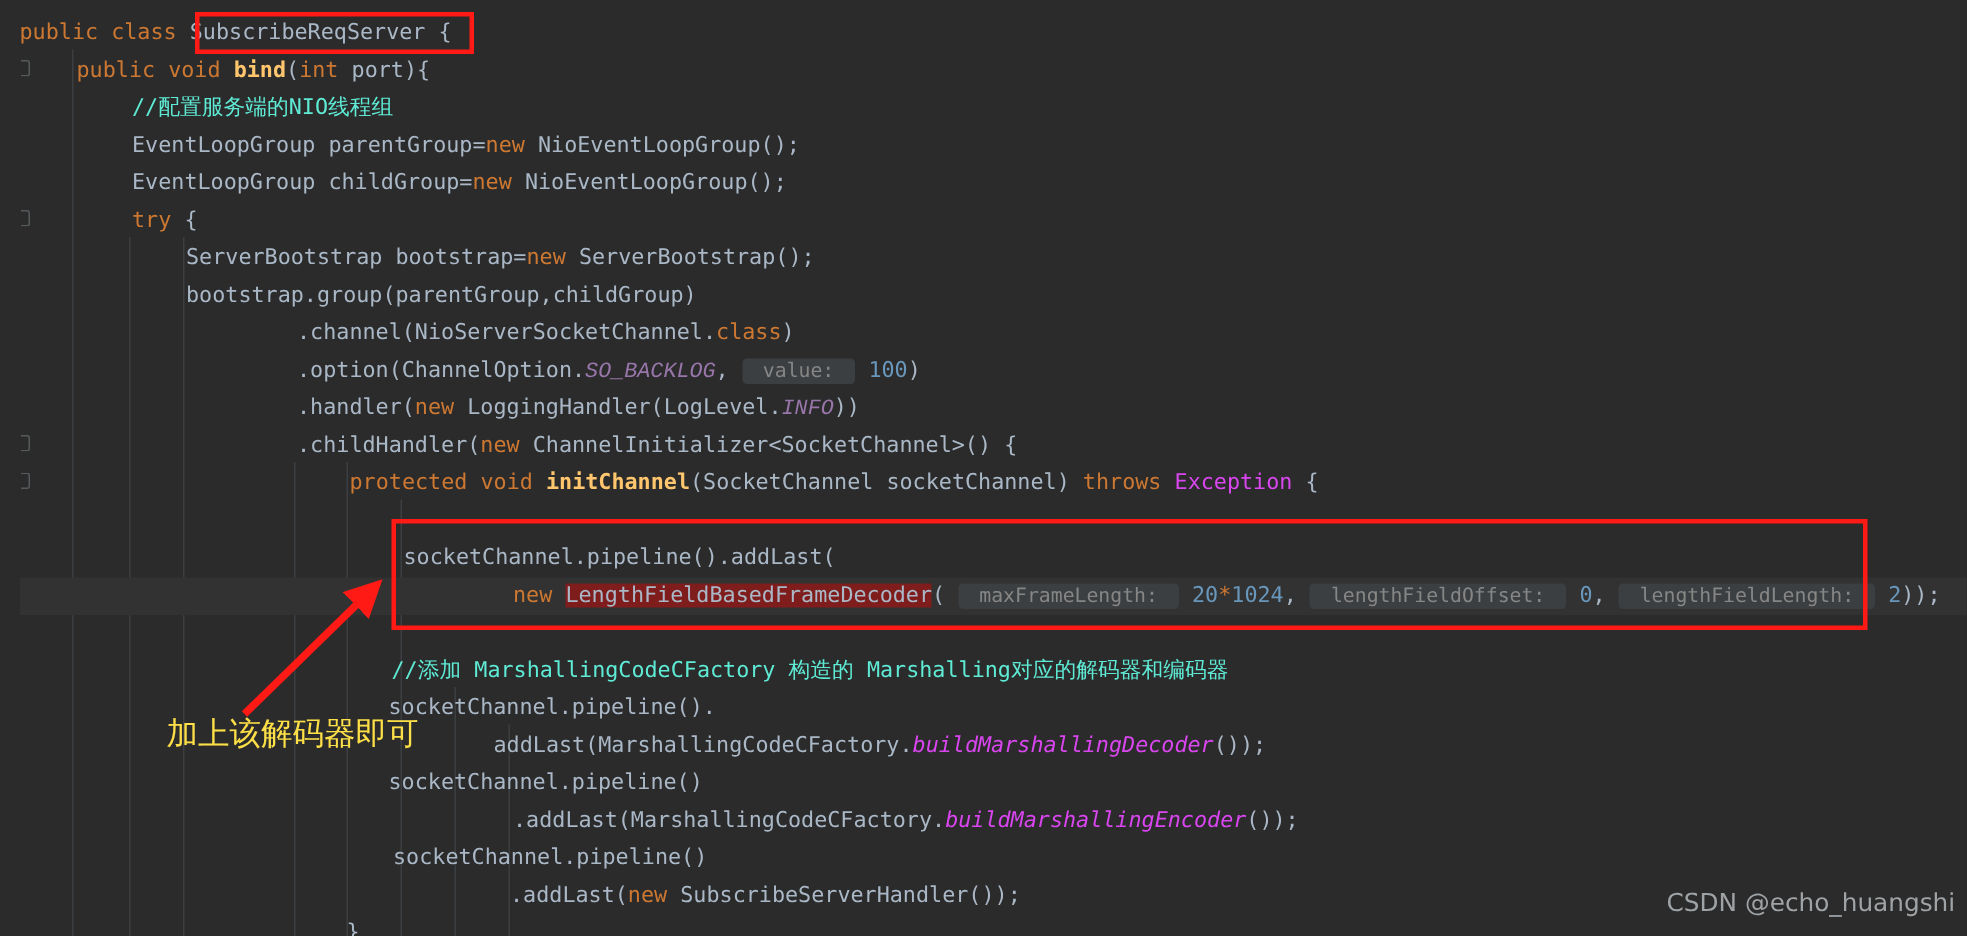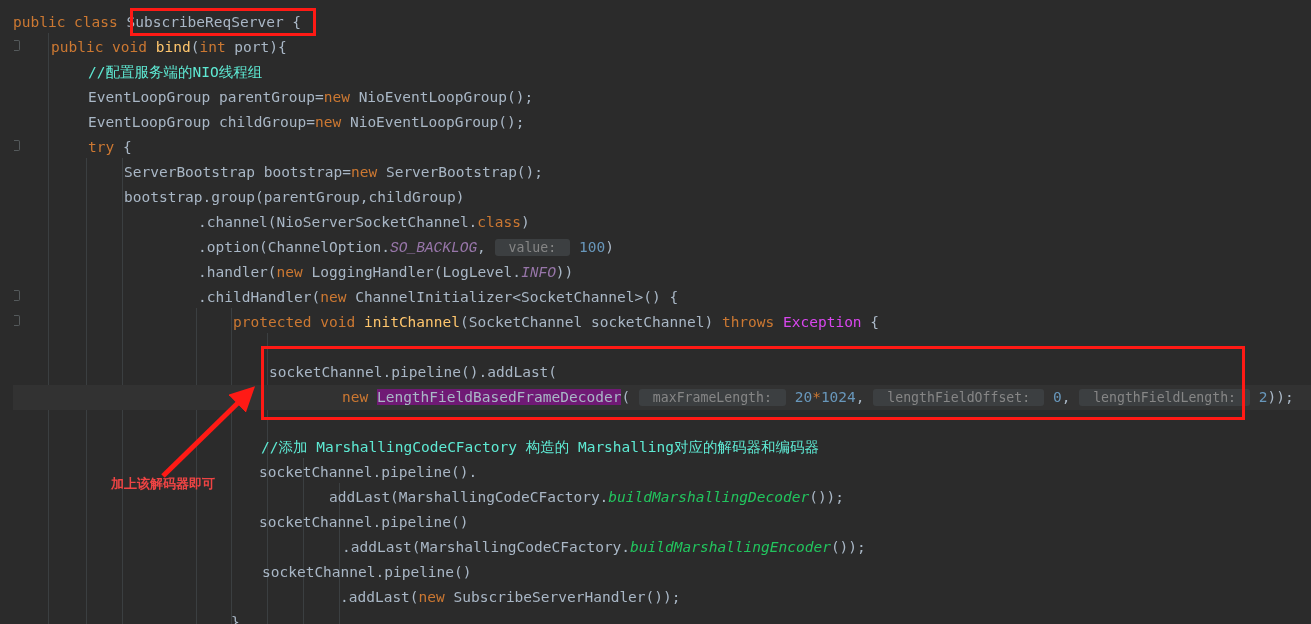--- a/index.html
+++ b/index.html
@@ -72,53 +72,53 @@
     height: 25px;
     background: #323232;
   }
 
   
   .kw     { color: #cc7832; }
   .txt    { color: #a9b7c6; }
   .cmt    { color: #5eead4; }
   .num    { color: #6897bb; }
   .stat   { color: #9876aa; font-style: italic; font-family: Liberation Mono, monospace; }
-  .meth   { color: #ffc66d; }
+  .meth   { color: #ffc66d; font-weight: bold; }
   .dim    { color: #d946ef; }
   .sem    { color: #cc7832; }
-  .itm    { color: #22c55e; font-style: italic; }
+  .itm    { color: #d946ef; font-style: italic; }
 
   
   .hint {
     color: #868686;
     background: #3c3f41;
     border-radius: 3px;
     padding: 1px 14px;
     font-size: 13.2px;
   }
 
   
   .sel {
-    background: #701a75;
+    background: #7f1d1d;
     color: #a9b7c6;
   }
 
   
   .redbox {
     position: absolute;
     border: 3px solid #ff1a15;
     box-sizing: border-box;
     pointer-events: none;
   }
   #annot-text {
     position: absolute;
-    color: #ef4444;
+    color: #fde047;
     font-family: "DejaVu Sans", "Liberation Sans", sans-serif;
-    font-size: 13px;
-    font-weight: 700;
+    font-size: 21px;
+    font-weight: 400;
     white-space: nowrap;
   }
   #arrow-svg {
     position: absolute;
     pointer-events: none;
   }
   #watermark {
     position: absolute;
     color: #9fa3a6;
     font-family: "DejaVu Sans", "Liberation Sans", sans-serif;
@@ -161,14 +161,15 @@
     <defs>
       <marker id="ah" markerWidth="5" markerHeight="5" refX="2.2" refY="2.5" orient="auto" markerUnits="strokeWidth">
         <path d="M0,0 L5,2.5 L0,5 z" fill="#ff1a15"></path>
       </marker>
     </defs>
     <line id="arrow-line" stroke="#ff1a15" stroke-width="5" marker-end="url(#ah)" x1="150" y1="476" x2="232" y2="396"></line>
   </svg>
 
   <div id="annot-text" style="left: 98px; top: 475px;">加上该解码器即可</div>
 
+  <div id="watermark" style="left: 1098px; top: 592px;">CSDN @echo_huangshi</div>
 
 </div>
 
 </body></html>

